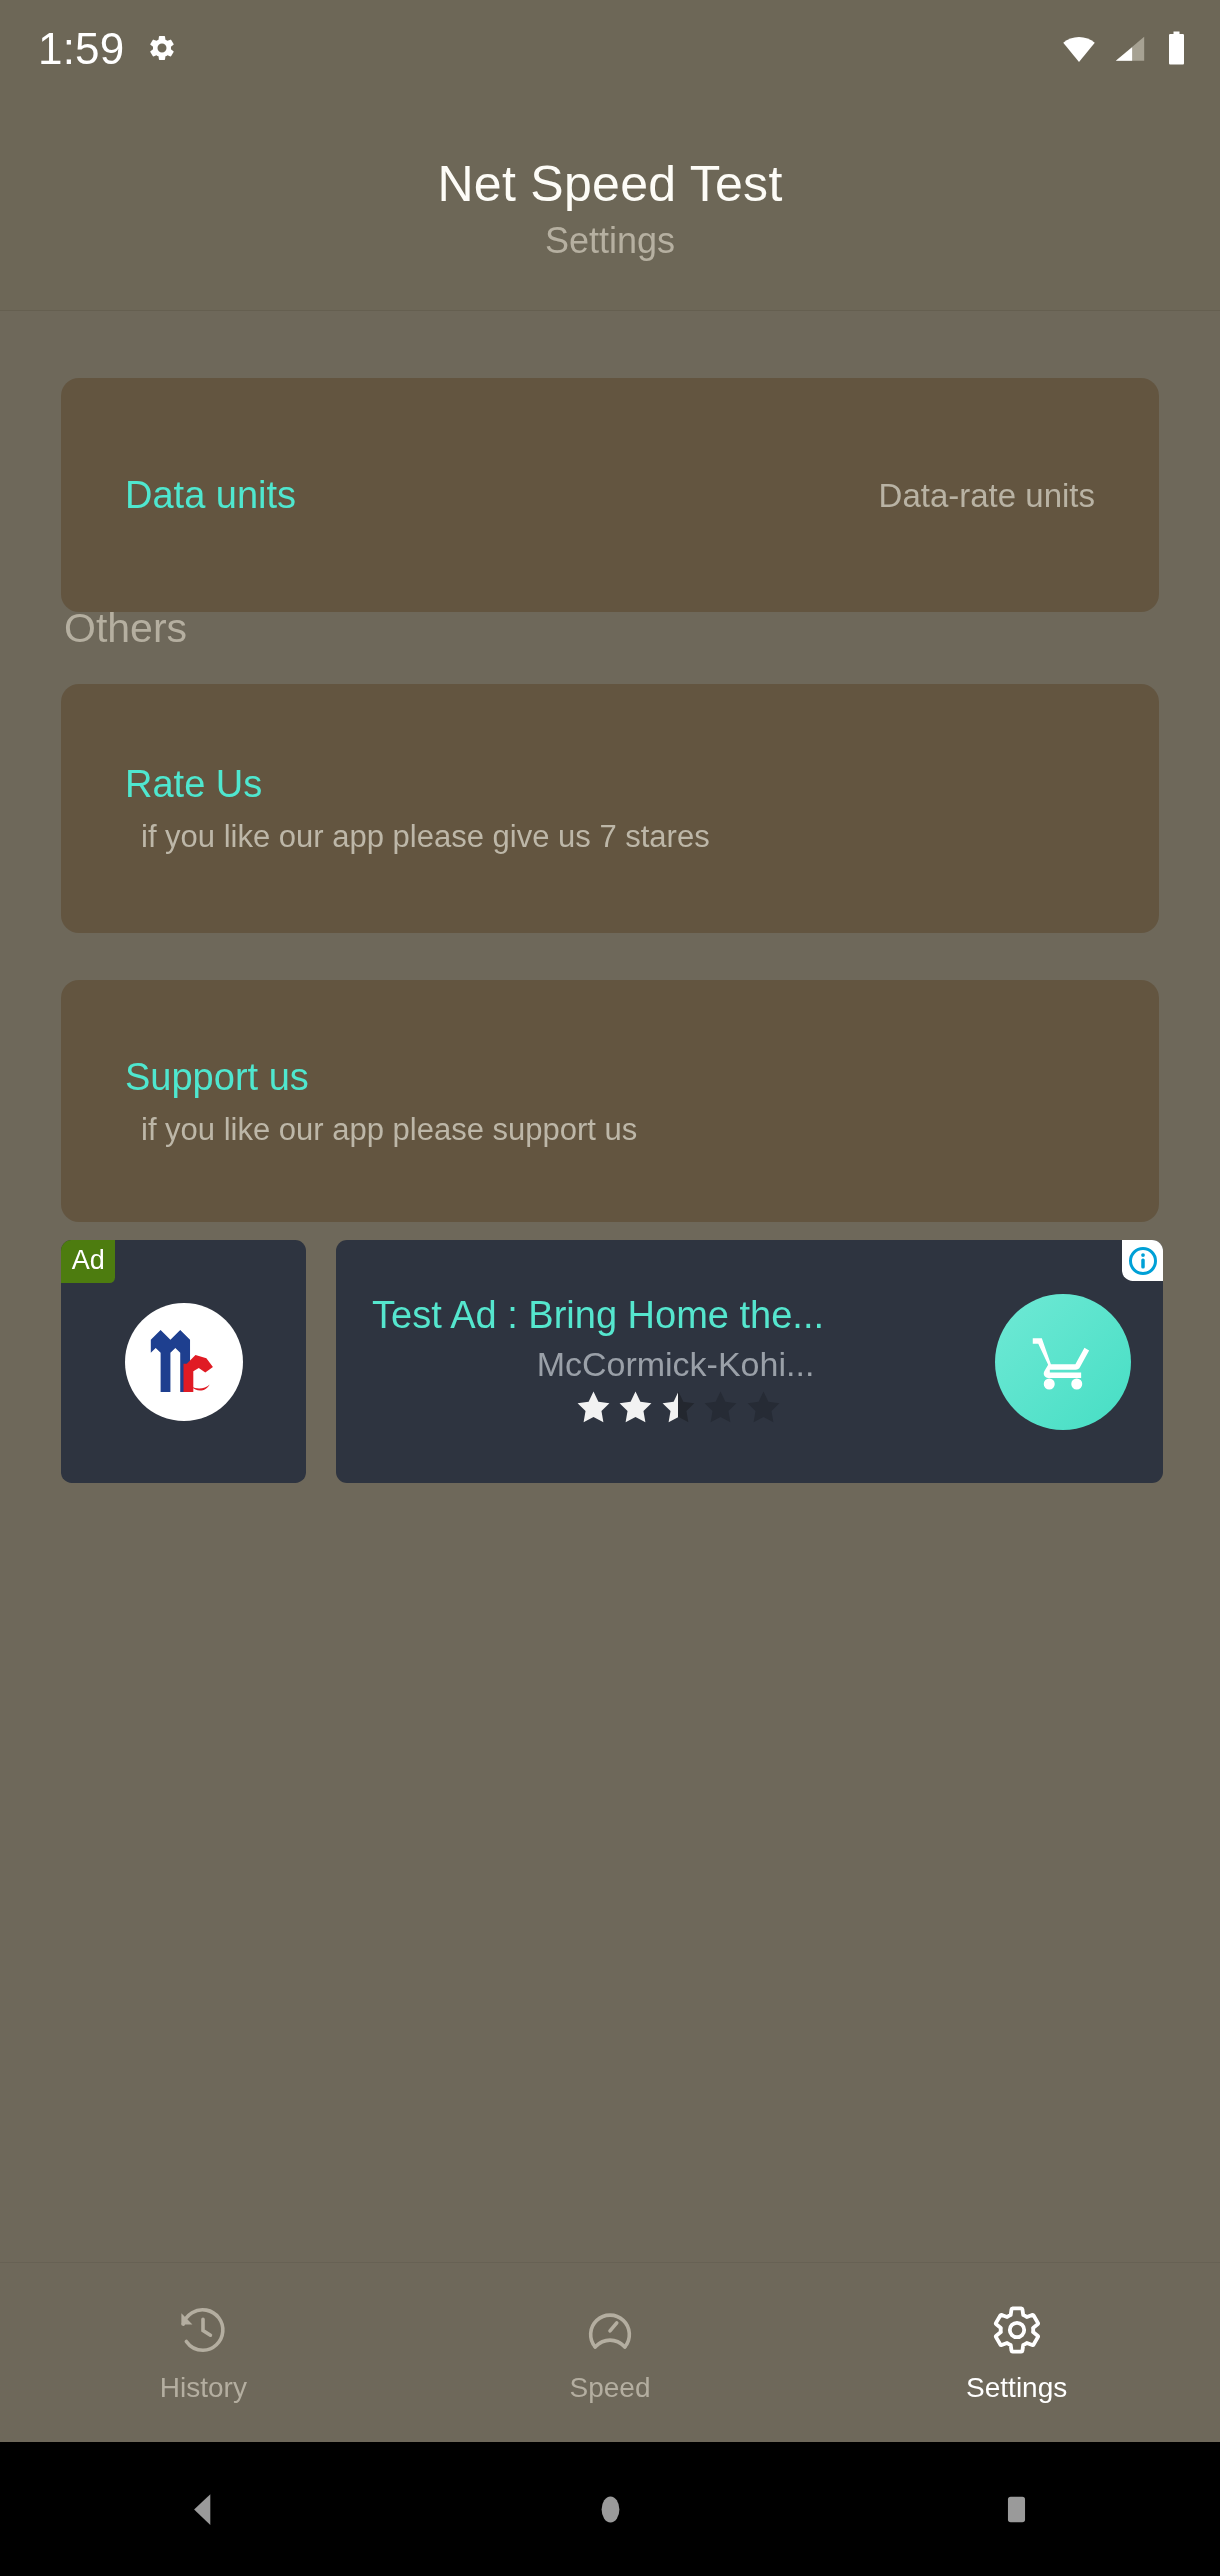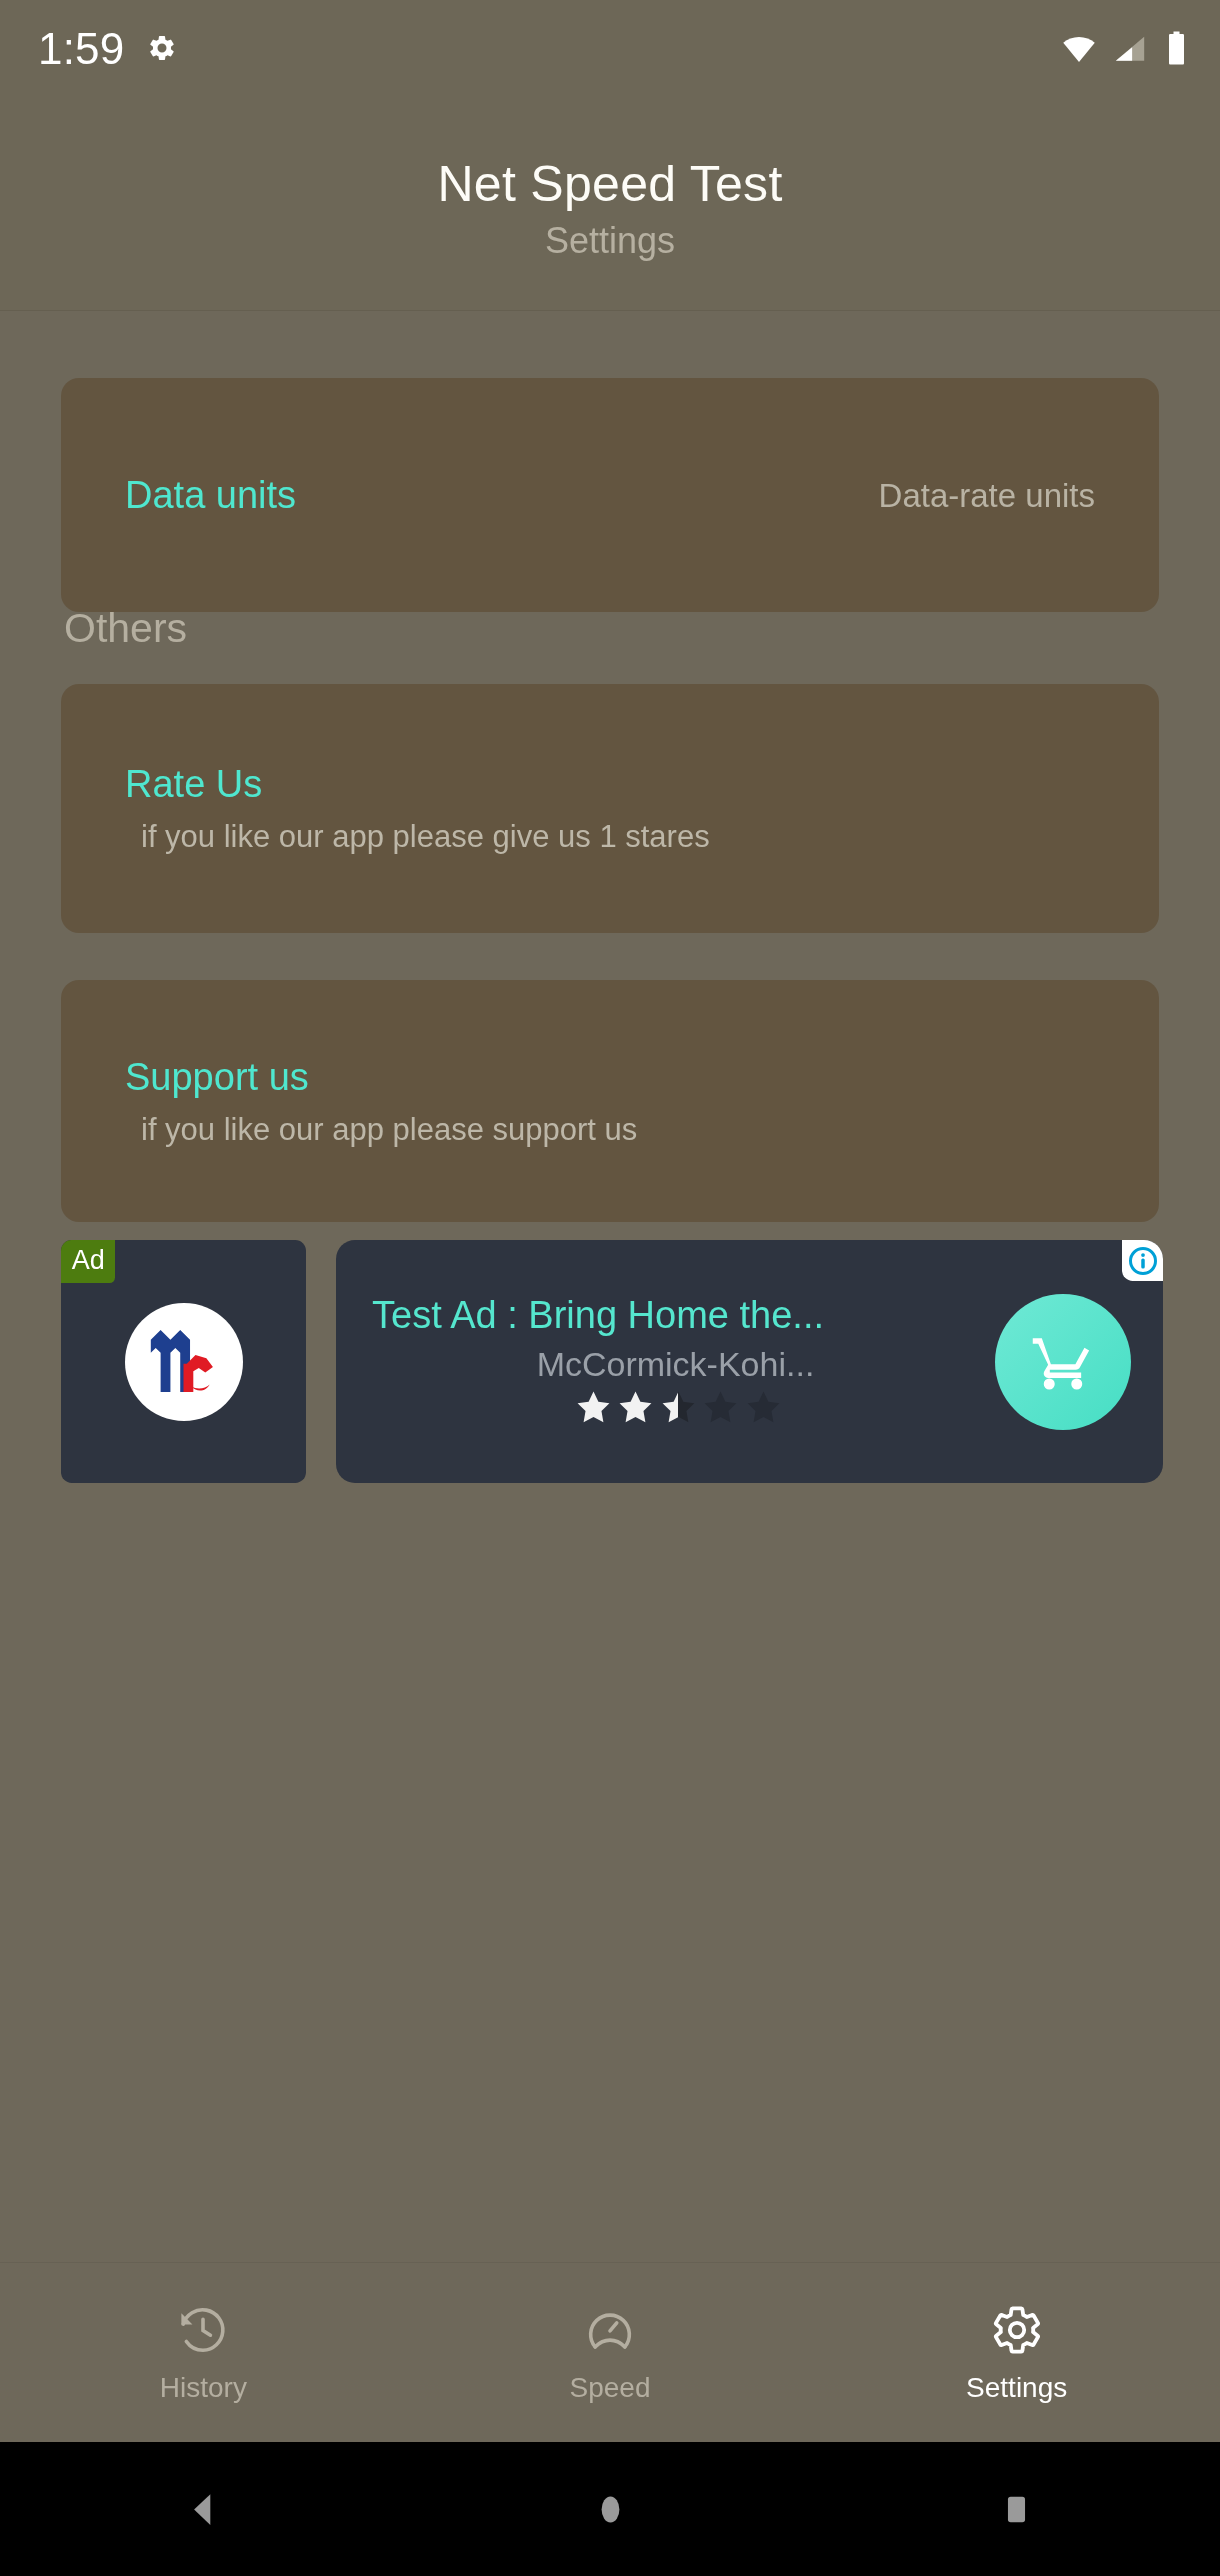--- a/index.html
+++ b/index.html
@@ -180,21 +180,21 @@
     background: #ffffff;
     display: flex;
     align-items: center;
     justify-content: center;
     overflow: hidden;
   }
   .ad-body {
     position: relative;
     flex: 1;
     background: #2e3440;
-    border-radius: 19px;
+    border-radius: 11px;
     display: flex;
     align-items: center;
     padding: 0 32px 0 36px;
     box-sizing: border-box;
     overflow: hidden;
   }
   .ad-info {
     position: absolute;
     right: 0; top: 0;
     width: 41px;
@@ -338,21 +338,21 @@
 
     <div class="card card-data-units">
       <span class="row-title">Data units</span>
       <span class="row-value">Data-rate units</span>
     </div>
 
     <div class="section-label">Others</div>
 
     <div class="card card-stacked card-rate-us">
       <span class="row-title">Rate Us</span>
-      <span class="card-sub">if you like our app please give us 1 stares</span>
+      <span class="card-sub">if you like our app please give us 7 stares</span>
     </div>
 
     <div class="card card-stacked card-support-us">
       <span class="row-title">Support us</span>
       <span class="card-sub">if you like our app please support us</span>
     </div>
 
     <div class="ad-wrap">
 
       <div class="ad-icon-box">

